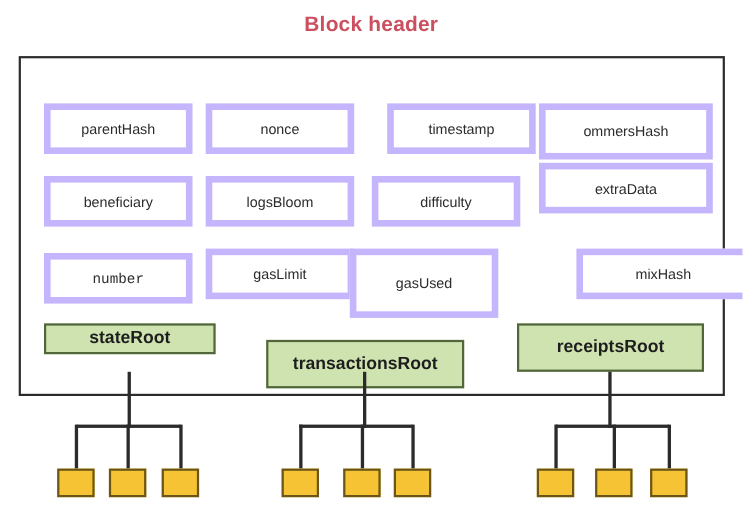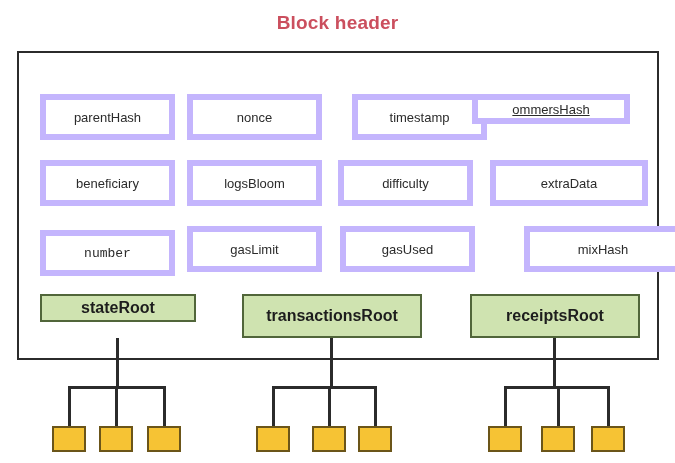--- a/index.html
+++ b/index.html
@@ -105,33 +105,33 @@
 <div id="canvas">
 
   <div id="diagram-title">Block header</div>
 
   <div id="header-container"></div>
 
   <div id="fields-layer">
       <div class="field-box" style="left: 40px; top: 94px; width: 135px; height: 46px;">parentHash</div>
       <div class="field-box" style="left: 187px; top: 94px; width: 135px; height: 46px;">nonce</div>
       <div class="field-box" style="left: 352px; top: 94px; width: 135px; height: 46px;">timestamp</div>
-      <div class="field-box" style="left: 472px; top: 94px; width: 158px; height: 30px; text-decoration: underline;">ommersHash</div>
+      <div class="field-box" style="left: 490px; top: 94px; width: 158px; height: 51px;">ommersHash</div>
       <div class="field-box" style="left: 40px; top: 160px; width: 135px; height: 46px;">beneficiary</div>
       <div class="field-box" style="left: 187px; top: 160px; width: 135px; height: 46px;">logsBloom</div>
       <div class="field-box" style="left: 338px; top: 160px; width: 135px; height: 46px;">difficulty</div>
-      <div class="field-box" style="left: 490px; top: 160px; width: 158px; height: 46px;">extraData</div>
+      <div class="field-box" style="left: 490px; top: 148px; width: 158px; height: 46px;">extraData</div>
       <div class="field-box" style="left: 40px; top: 230px; width: 135px; height: 46px; font-family: Liberation Mono, monospace;">number</div>
       <div class="field-box" style="left: 187px; top: 226px; width: 135px; height: 46px;">gasLimit</div>
-      <div class="field-box" style="left: 340px; top: 226px; width: 135px; height: 46px; text-align: right;">gasUsed</div>
+      <div class="field-box" style="left: 318px; top: 226px; width: 135px; height: 63px; text-align: right;">gasUsed</div>
       <div class="field-box" style="left: 490px; top: 226px; width: 158px; height: 46px; margin-left: 34px;">mixHash</div>
     </div>
   <div id="roots-layer">
       <div class="root-box" style="left: 40px; top: 294px; width: 156px; height: 28px;">stateRoot</div>
-      <div class="root-box" style="left: 242px; top: 294px; width: 180px; height: 44px;">transactionsRoot</div>
+      <div class="root-box" style="left: 242px; top: 309px; width: 180px; height: 44px;">transactionsRoot</div>
       <div class="root-box" style="left: 470px; top: 294px; width: 170px; height: 44px;">receiptsRoot</div>
     </div>
   <div id="trees-layer">
       <div class="conn-v" style="left: 116px; top: 338px; height: 51px;"></div>
       <div class="conn-h" style="left: 70px; top: 386px; width: 94px;"></div>
       <div class="conn-v" style="left: 68px; top: 386px; height: 40px;"></div>
       <div class="leaf-box" style="left: 52px; top: 426px;"></div>
       <div class="conn-v" style="left: 115px; top: 386px; height: 40px;"></div>
       <div class="leaf-box" style="left: 99px; top: 426px;"></div>
       <div class="conn-v" style="left: 163px; top: 386px; height: 40px;"></div>

